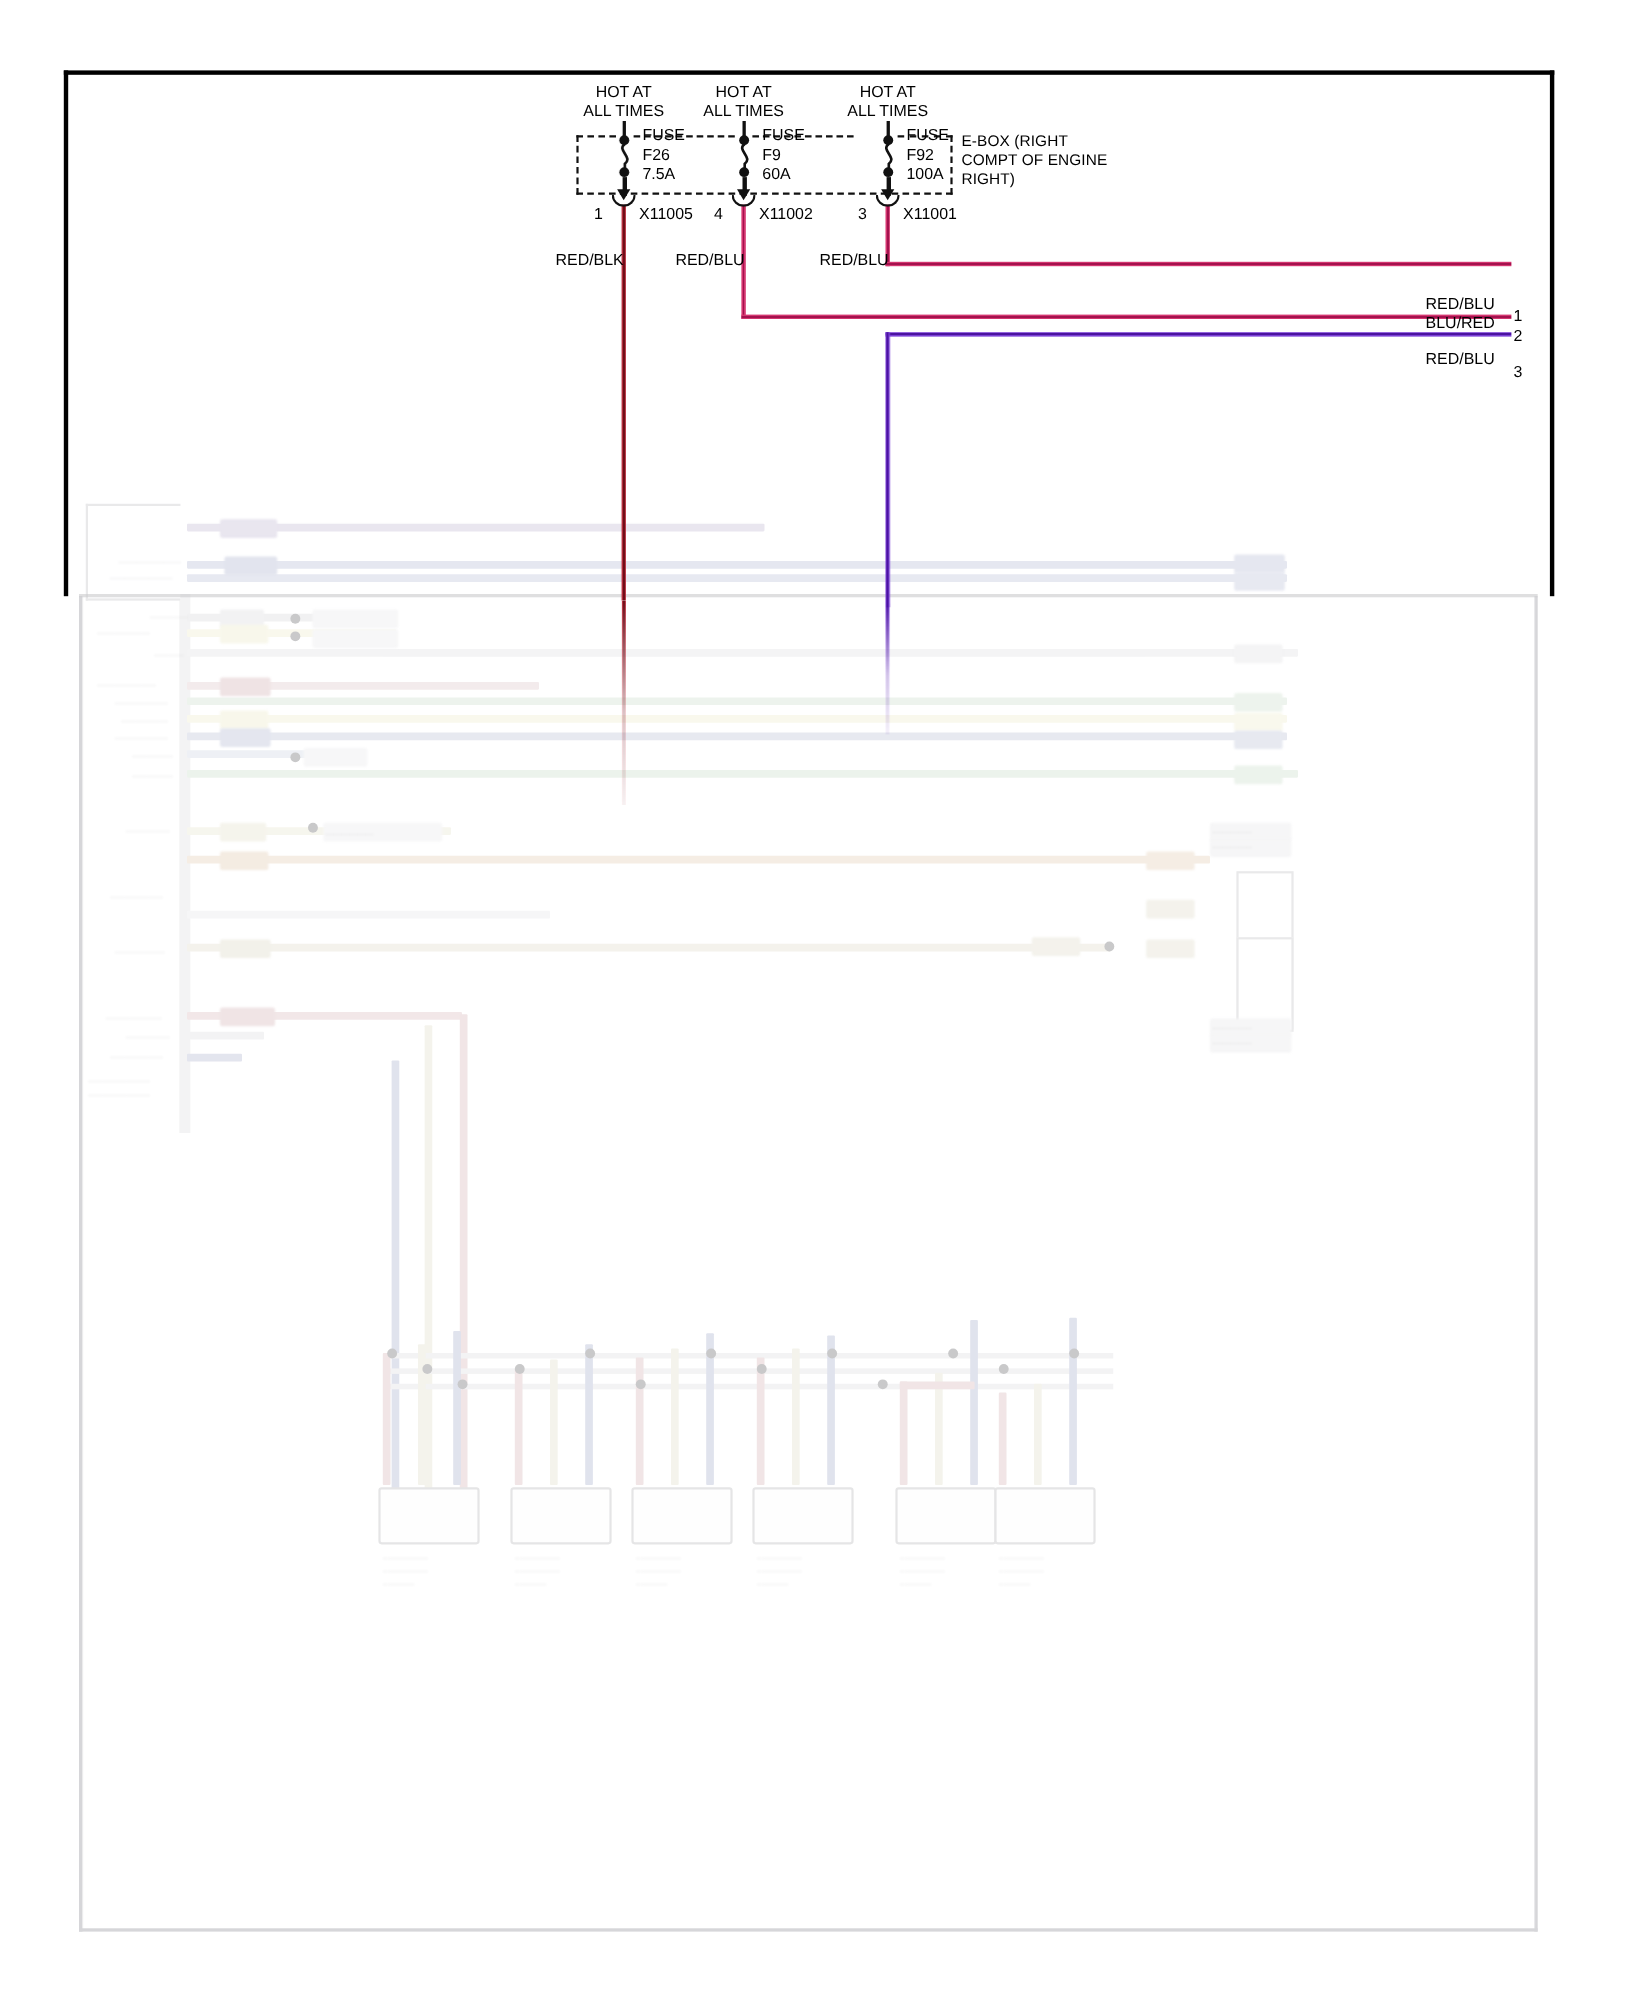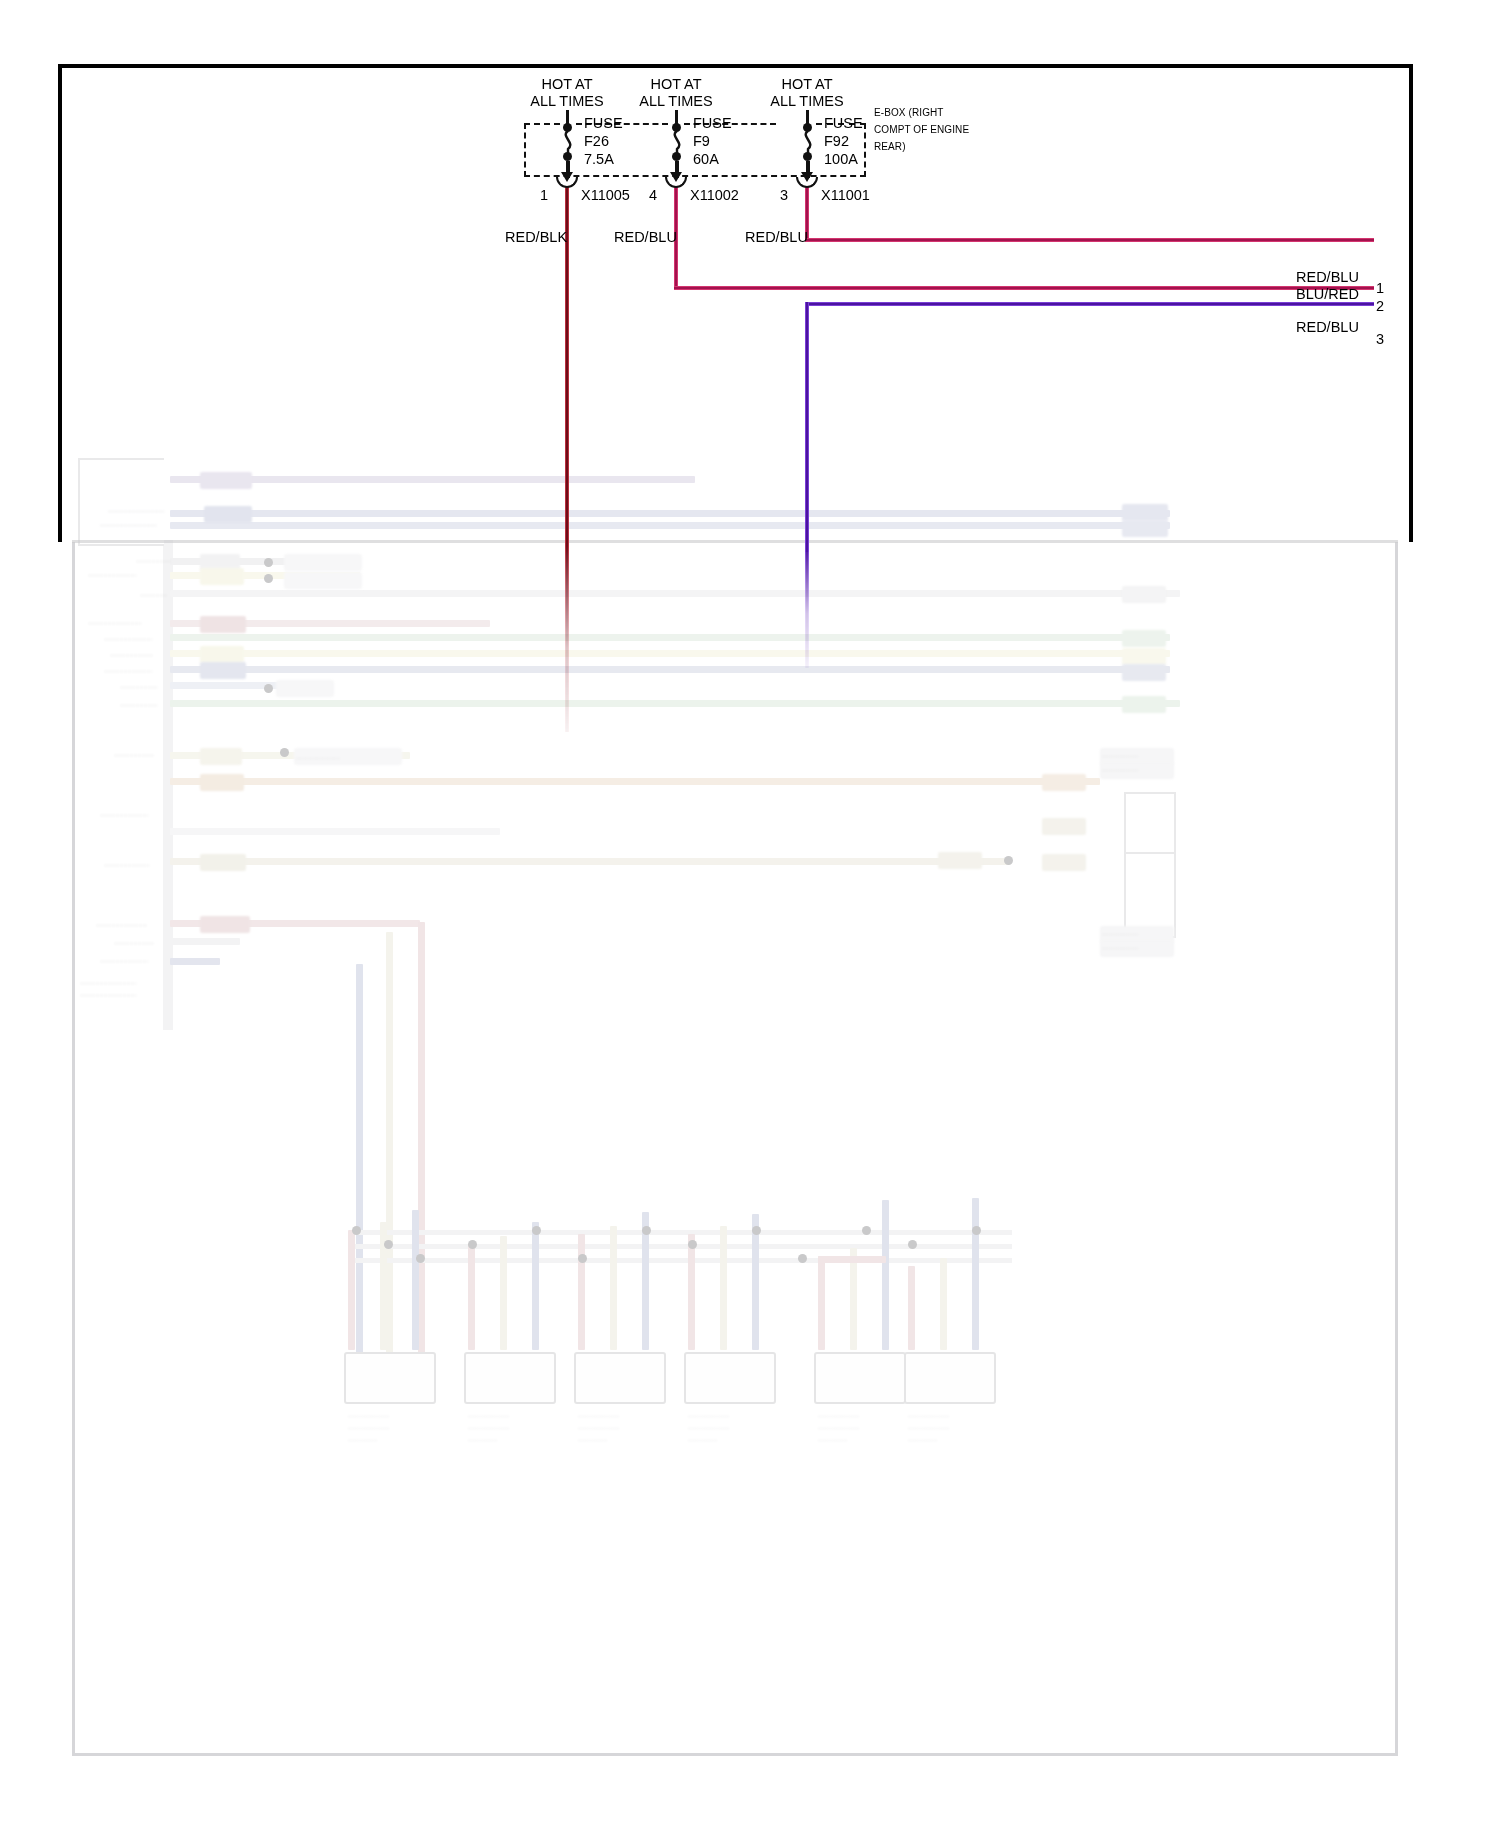--- a/index.html
+++ b/index.html
@@ -61,23 +61,23 @@
     border: 2.5px dashed #111;
     border-top: none;
   }
   .ebox-seg-top {
     position: absolute;
     height: 0; top: 123px;
     border-top: 2.5px dashed #111;
   }
   .ebox-label {
     position: absolute;
-    left: 874px; top: 104px;
+    left: 874px; top: 120px;
     width: 180px;
-    font-size: 10px;
+    font-size: 14px;
     line-height: 17px;
     color: #000;
     letter-spacing: .1px;
   }
 
   
   .hot-label {
     position: absolute;
     width: 130px;
     text-align: center;
@@ -461,21 +461,21 @@
   <div class="ebox"></div>
 
   <div class="ebox-seg-top" style="left:524px; width:36px;"></div>
   <div class="ebox-seg-top" style="left:576px; width:92px;"></div>
   <div class="ebox-seg-top" style="left:684px; width:92px;"></div>
   <div class="ebox-seg-top" style="left:816px; width:50px;"></div>
 
   <div class="ebox-label">
     <div>E-BOX (RIGHT</div>
     <div>COMPT OF ENGINE</div>
-    <div>REAR)</div>
+    <div>RIGHT)</div>
   </div>
 
   <div class="hot-label" style="left:502px; top:76px;">
     <div>HOT AT</div>
     <div>ALL TIMES</div>
   </div>
   <div class="fuse-group" style="left:566px; top:110px;">
     <div class="fuse-stem-top"></div>
     <div class="fuse-dot" style="top:13px;"></div>
     <svg class="fuse-squiggle" viewBox="0 0 18 26">

